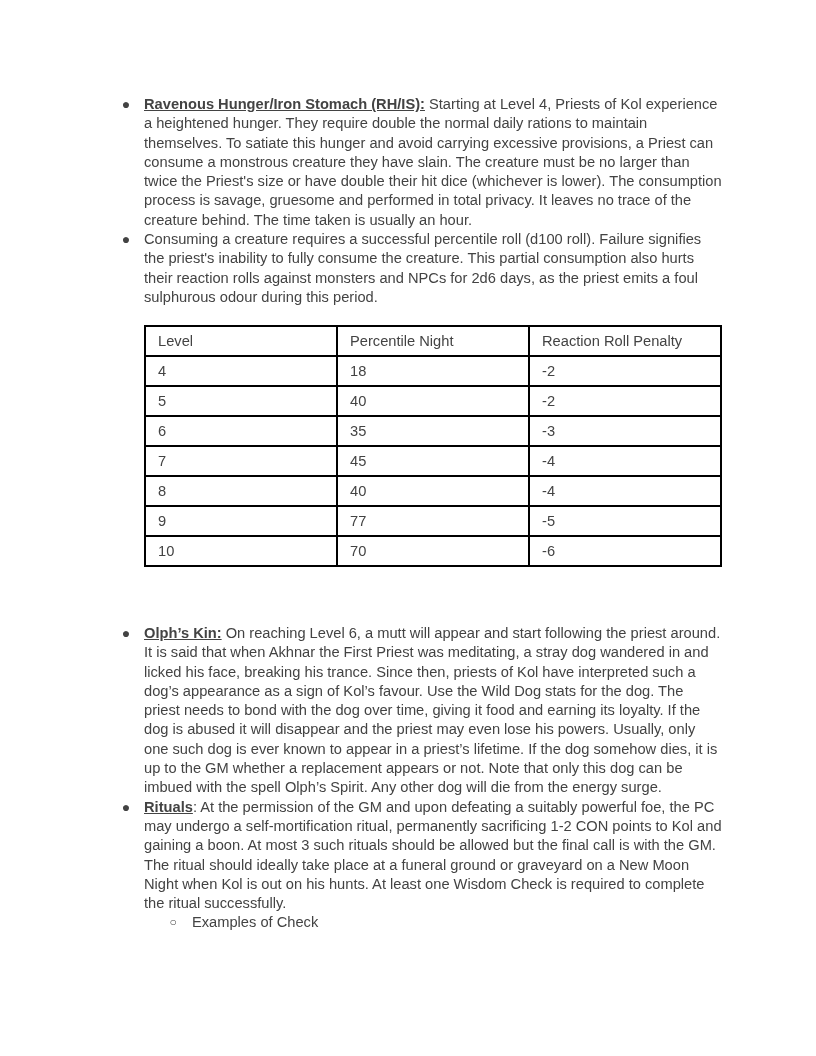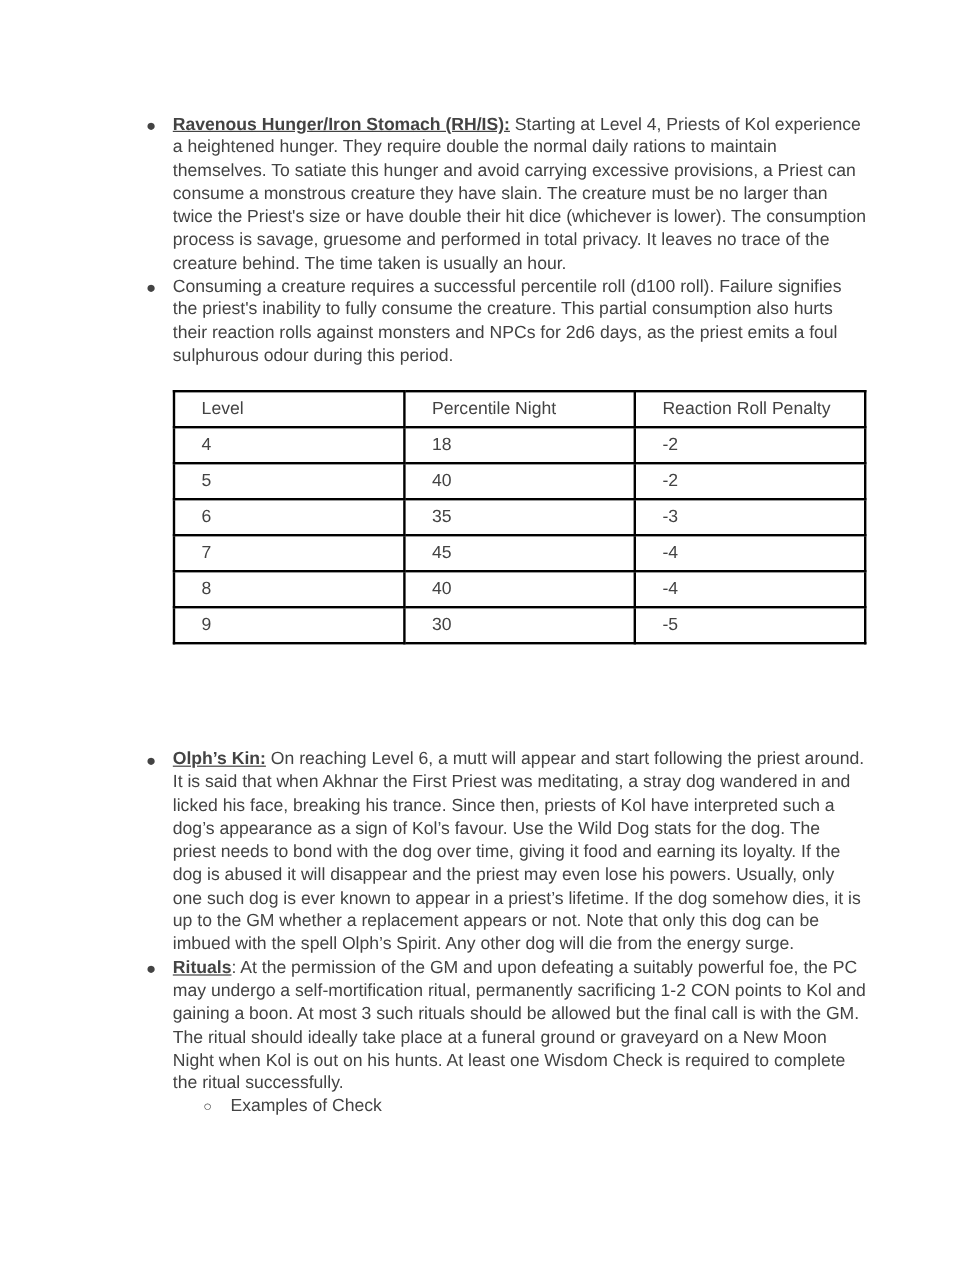--- a/index.html
+++ b/index.html
@@ -56,21 +56,21 @@
       left: 144px;
       top: 325px;
       width: 578px;
       border-collapse: collapse;
       font-size: 14.67px;
       color: #434343;
     }
     table.levels td {
       border: 2px solid #000000;
       height: 28px;
-      padding: 0 22px;
+      padding: 0 12px;
       vertical-align: middle;
       width: 33.33%;
     }
     .sub-list {
       list-style: none;
       margin: 0;
       padding: 0;
       position: relative;
       left: 48px;
     }
@@ -131,22 +131,27 @@
         <td>45</td>
         <td>-4</td>
       </tr>
       <tr>
         <td>8</td>
         <td>40</td>
         <td>-4</td>
       </tr>
       <tr>
         <td>9</td>
-        <td>30</td>
+        <td>77</td>
         <td>-5</td>
+      </tr>
+      <tr>
+        <td>10</td>
+        <td>70</td>
+        <td>-6</td>
       </tr>
     </tbody>
   </table>
 
   <ul class="bullets" id="list2">
     <li>
       <span class="bullet-dot">●</span>
       <span class="b">Olph’s Kin:</span><span> On reaching Level 6, a mutt will appear and start following the priest around. It is said that when Akhnar the First Priest was meditating, a stray dog wandered in and licked his face, breaking his trance. Since then, priests of Kol have interpreted such a dog’s appearance as a sign of Kol’s favour. Use the Wild Dog stats for the dog. The priest needs to bond with the dog over time, giving it food and earning its loyalty. If the dog is abused it will disappear and the priest may even lose his powers. Usually, only one such dog is ever known to appear in a priest’s lifetime. If the dog somehow dies, it is up to the GM whether a replacement appears or not. Note that only this dog can be imbued with the spell Olph’s Spirit. Any other dog will die from the energy surge.</span>
     </li>
     <li>

